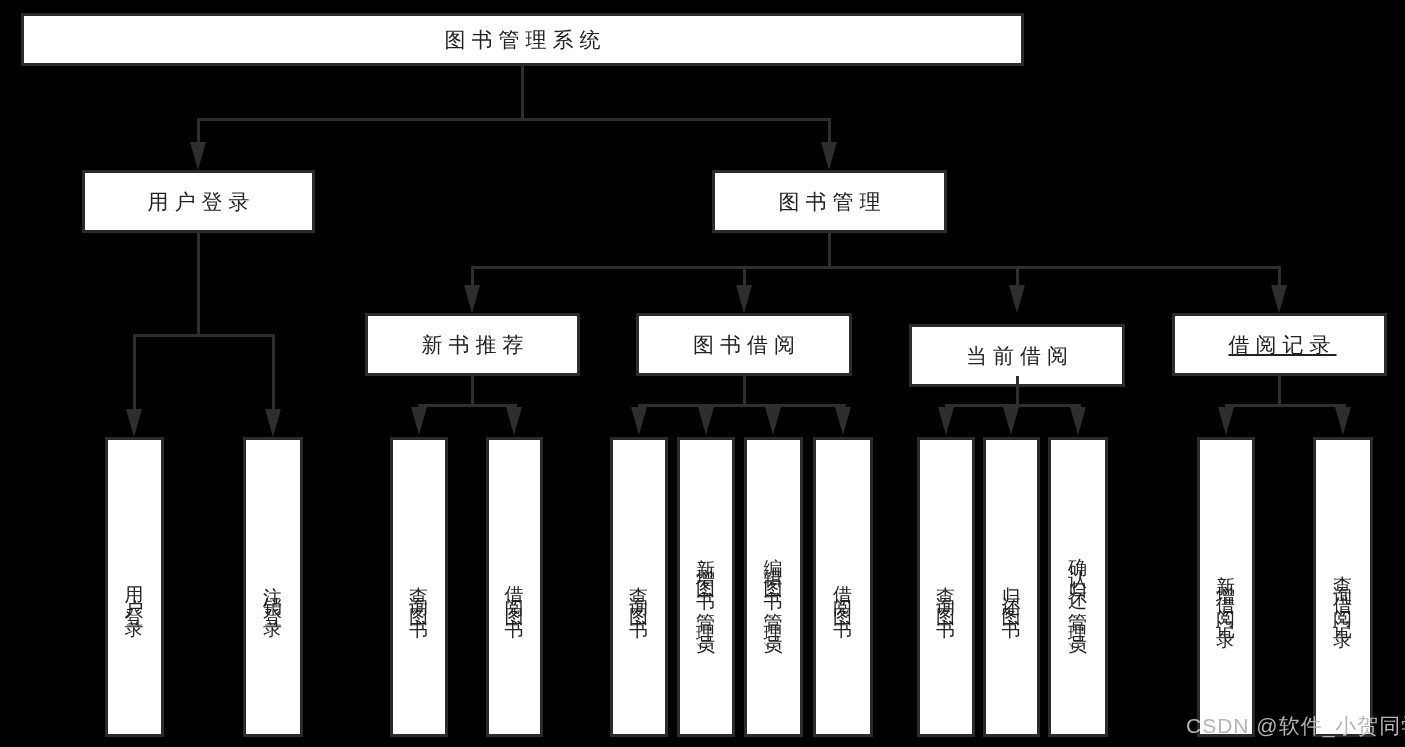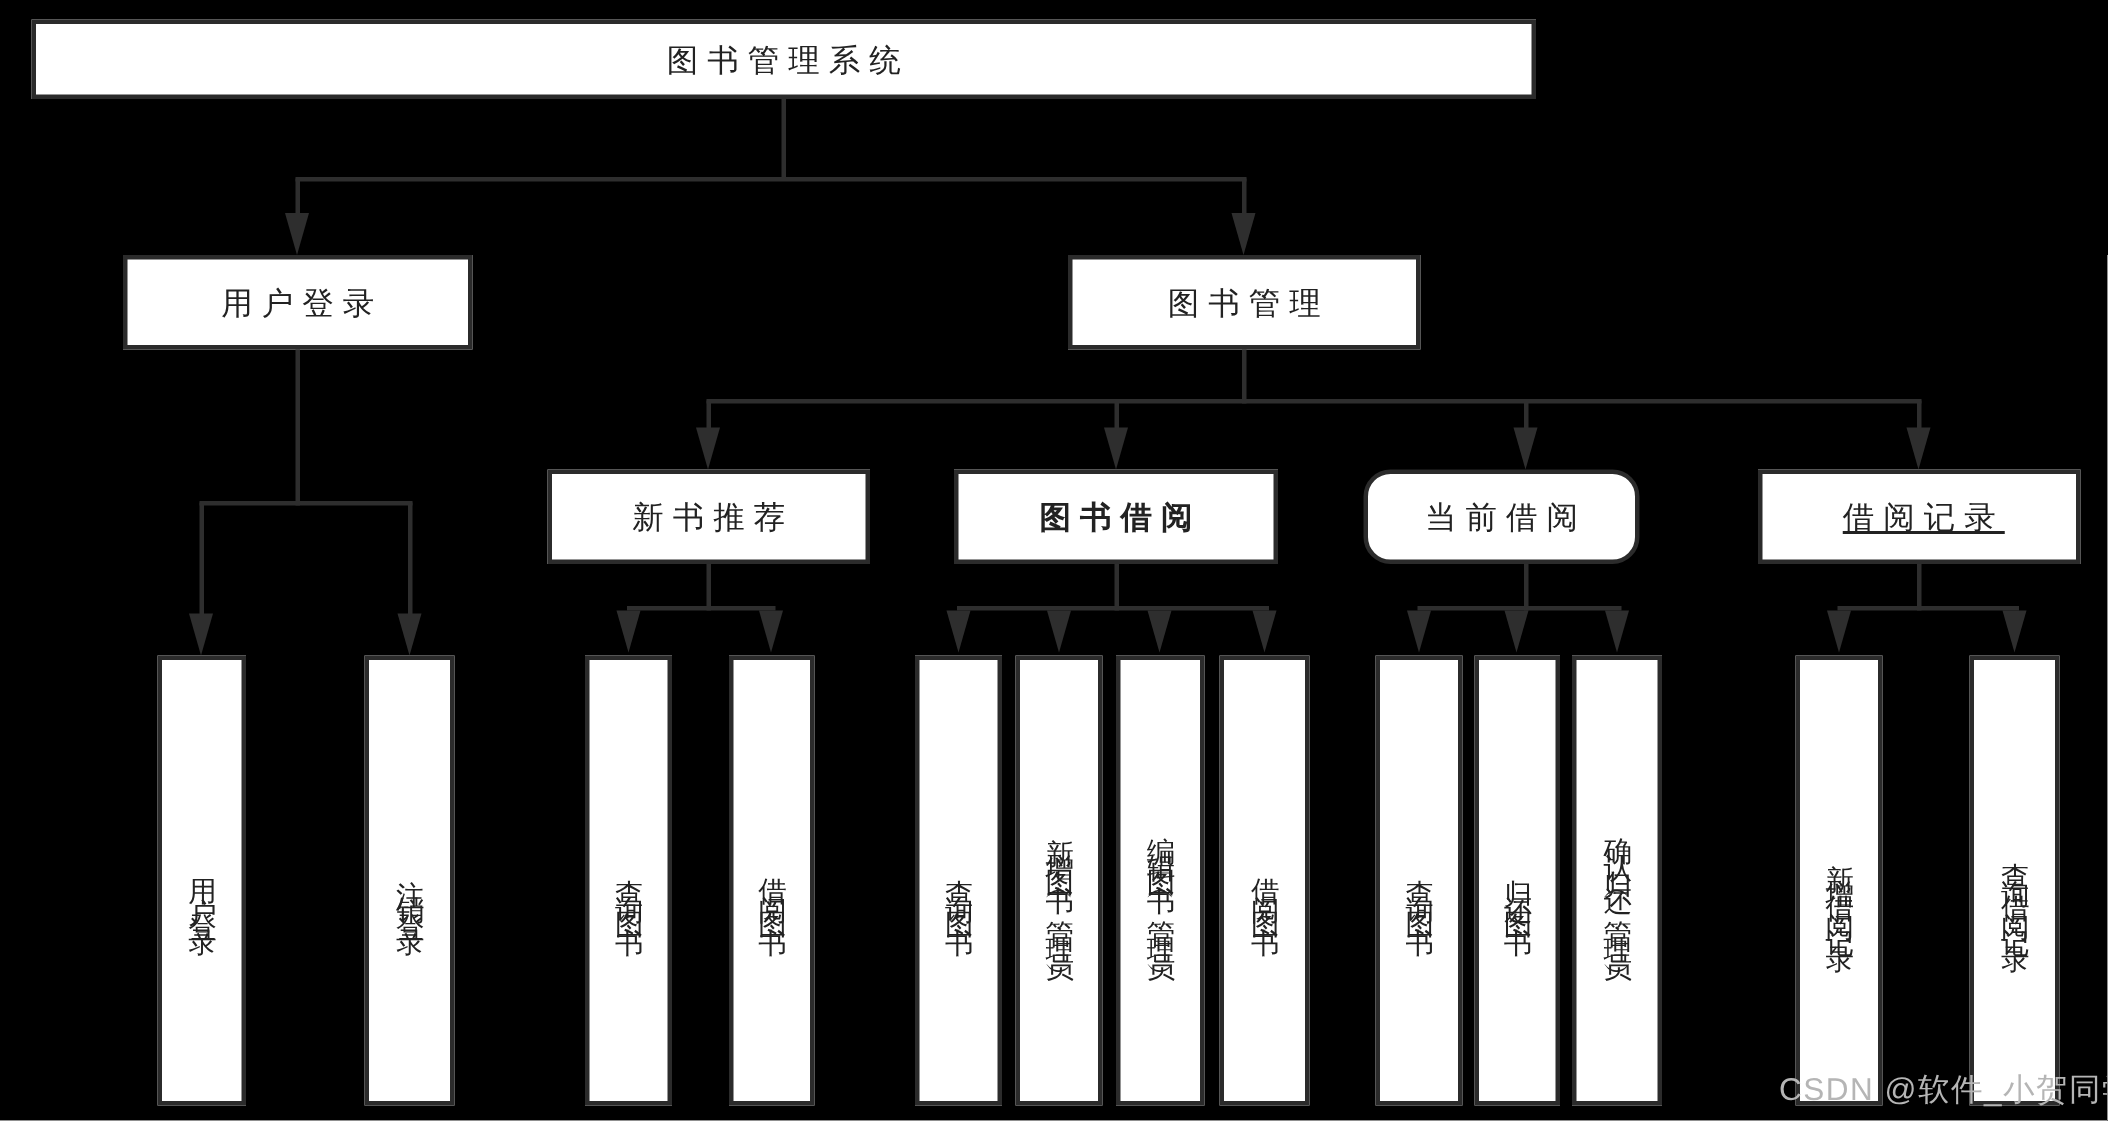--- a/index.html
+++ b/index.html
@@ -71,24 +71,24 @@
   <div class="box" style="left:82px; top:170px; width:233px; height:63px;">
     <span class="node-label">用户登录</span>
   </div>
   <div class="box" style="left:365px; top:313px; width:215px; height:63px;">
     <span class="node-label">新书推荐</span>
   </div>
 
   <div class="box" style="left:712px; top:170px; width:235px; height:63px;">
     <span class="node-label">图书管理</span>
   </div>
-  <div class="box" style="left:636px; top:313px; width:216px; height:63px;font-weight:bold;">
+  <div class="box" style="left:636px; top:313px; width:216px; height:63px;">
     <span class="node-label">图书借阅</span>
   </div>
-  <div class="box" style="left:909px; top:313px; width:184px; height:63px;border-radius:18px;">
+  <div class="box" style="left:909px; top:324px; width:216px; height:63px;">
     <span class="node-label">当前借阅</span>
   </div>
   <div class="box" style="left:1172px; top:313px; width:215px; height:63px;text-decoration:underline;">
     <span class="node-label">借阅记录</span>
   </div>
 
   <div class="box" style="left:105px; top:437px; width:59px; height:300px;">
     <span class="leaf-label">用户登录</span>
   </div>
   <div class="box" style="left:243px; top:437px; width:60px; height:300px;">

